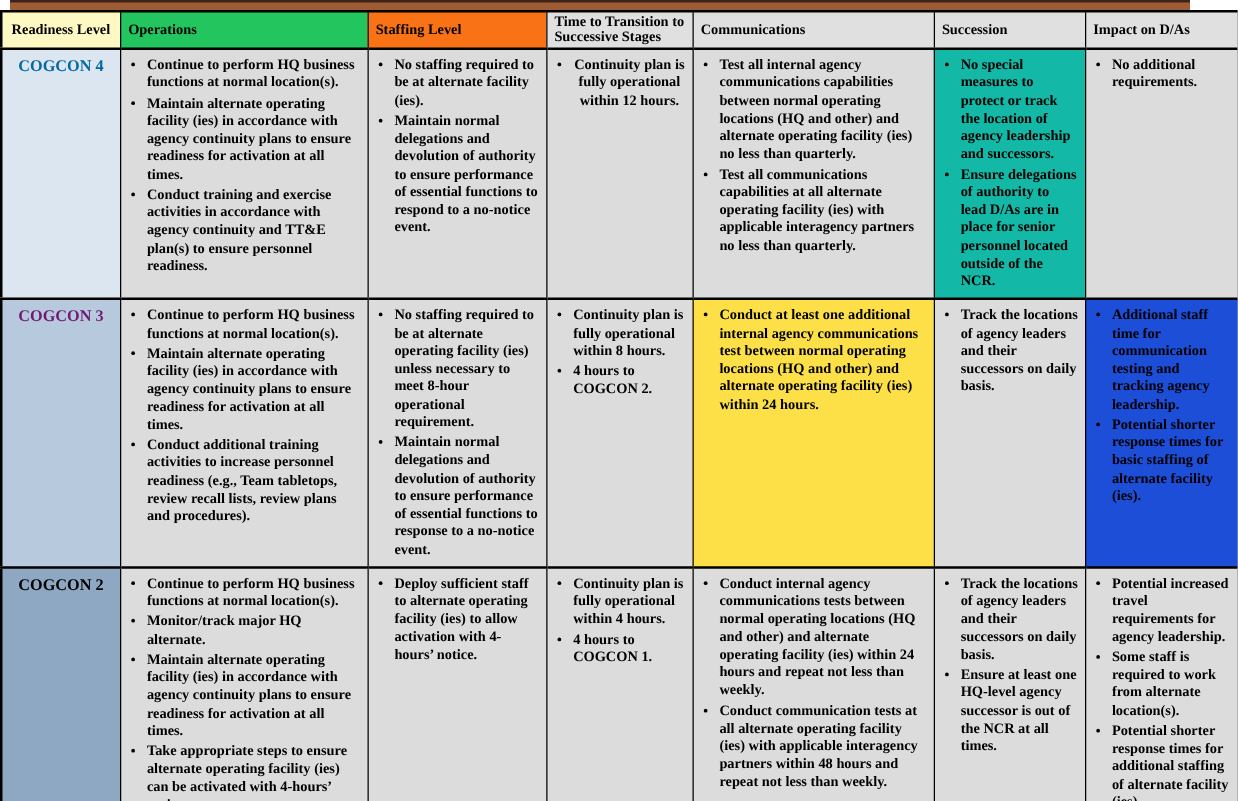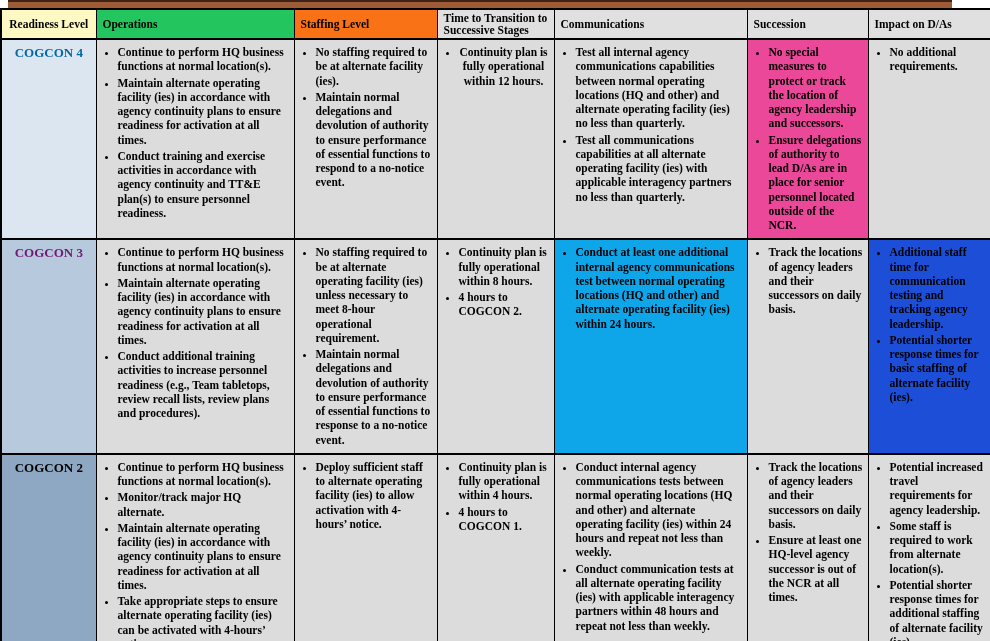--- a/index.html
+++ b/index.html
@@ -81,21 +81,21 @@
         <ul class="bullets">
             <li>Continuity plan is fully operational within 12 hours.</li>
           </ul>
         </td>
       <td style="background-color: rgb(220, 220, 220);">
         <ul class="bullets">
             <li>Test all internal agency communications capabilities between normal operating locations (HQ and other) and alternate operating facility (ies) no less than quarterly.</li>
             <li>Test all communications capabilities at all alternate operating facility (ies) with applicable interagency partners no less than quarterly.</li>
           </ul>
         </td>
-      <td style="background-color: #ec4899;">
+      <td style="background-color: #14b8a6;">
         <ul class="bullets">
             <li>No special measures to protect or track the location of agency leadership and successors.</li>
             <li>Ensure delegations of authority to lead D/As are in place for senior personnel located outside of the NCR.</li>
           </ul>
         </td>
       <td style="background-color: rgb(220, 220, 220); margin-left: 40px;">
         <ul class="bullets">
             <li>No additional requirements.</li>
           </ul>
         </td>
@@ -115,21 +115,21 @@
             <li>No staffing required to be at alternate operating facility (ies) unless necessary to meet 8-hour operational requirement.</li>
             <li>Maintain normal delegations and devolution of authority to ensure performance of essential functions to response to a no-notice event.</li>
           </ul>
         </td>
       <td style="background-color: rgb(220, 220, 220);">
         <ul class="bullets">
             <li>Continuity plan is fully operational within 8 hours.</li>
             <li>4 hours to COGCON 2.</li>
           </ul>
         </td>
-      <td style="background-color: #0ea5e9;">
+      <td style="background-color: #fde047;">
         <ul class="bullets">
             <li>Conduct at least one additional internal agency communications test between normal operating locations (HQ and other) and alternate operating facility (ies) within 24 hours.</li>
           </ul>
         </td>
       <td style="background-color: rgb(220, 220, 220);">
         <ul class="bullets">
             <li>Track the locations of agency leaders and their successors on daily basis.</li>
           </ul>
         </td>
       <td style="background-color: #1d4ed8;">

